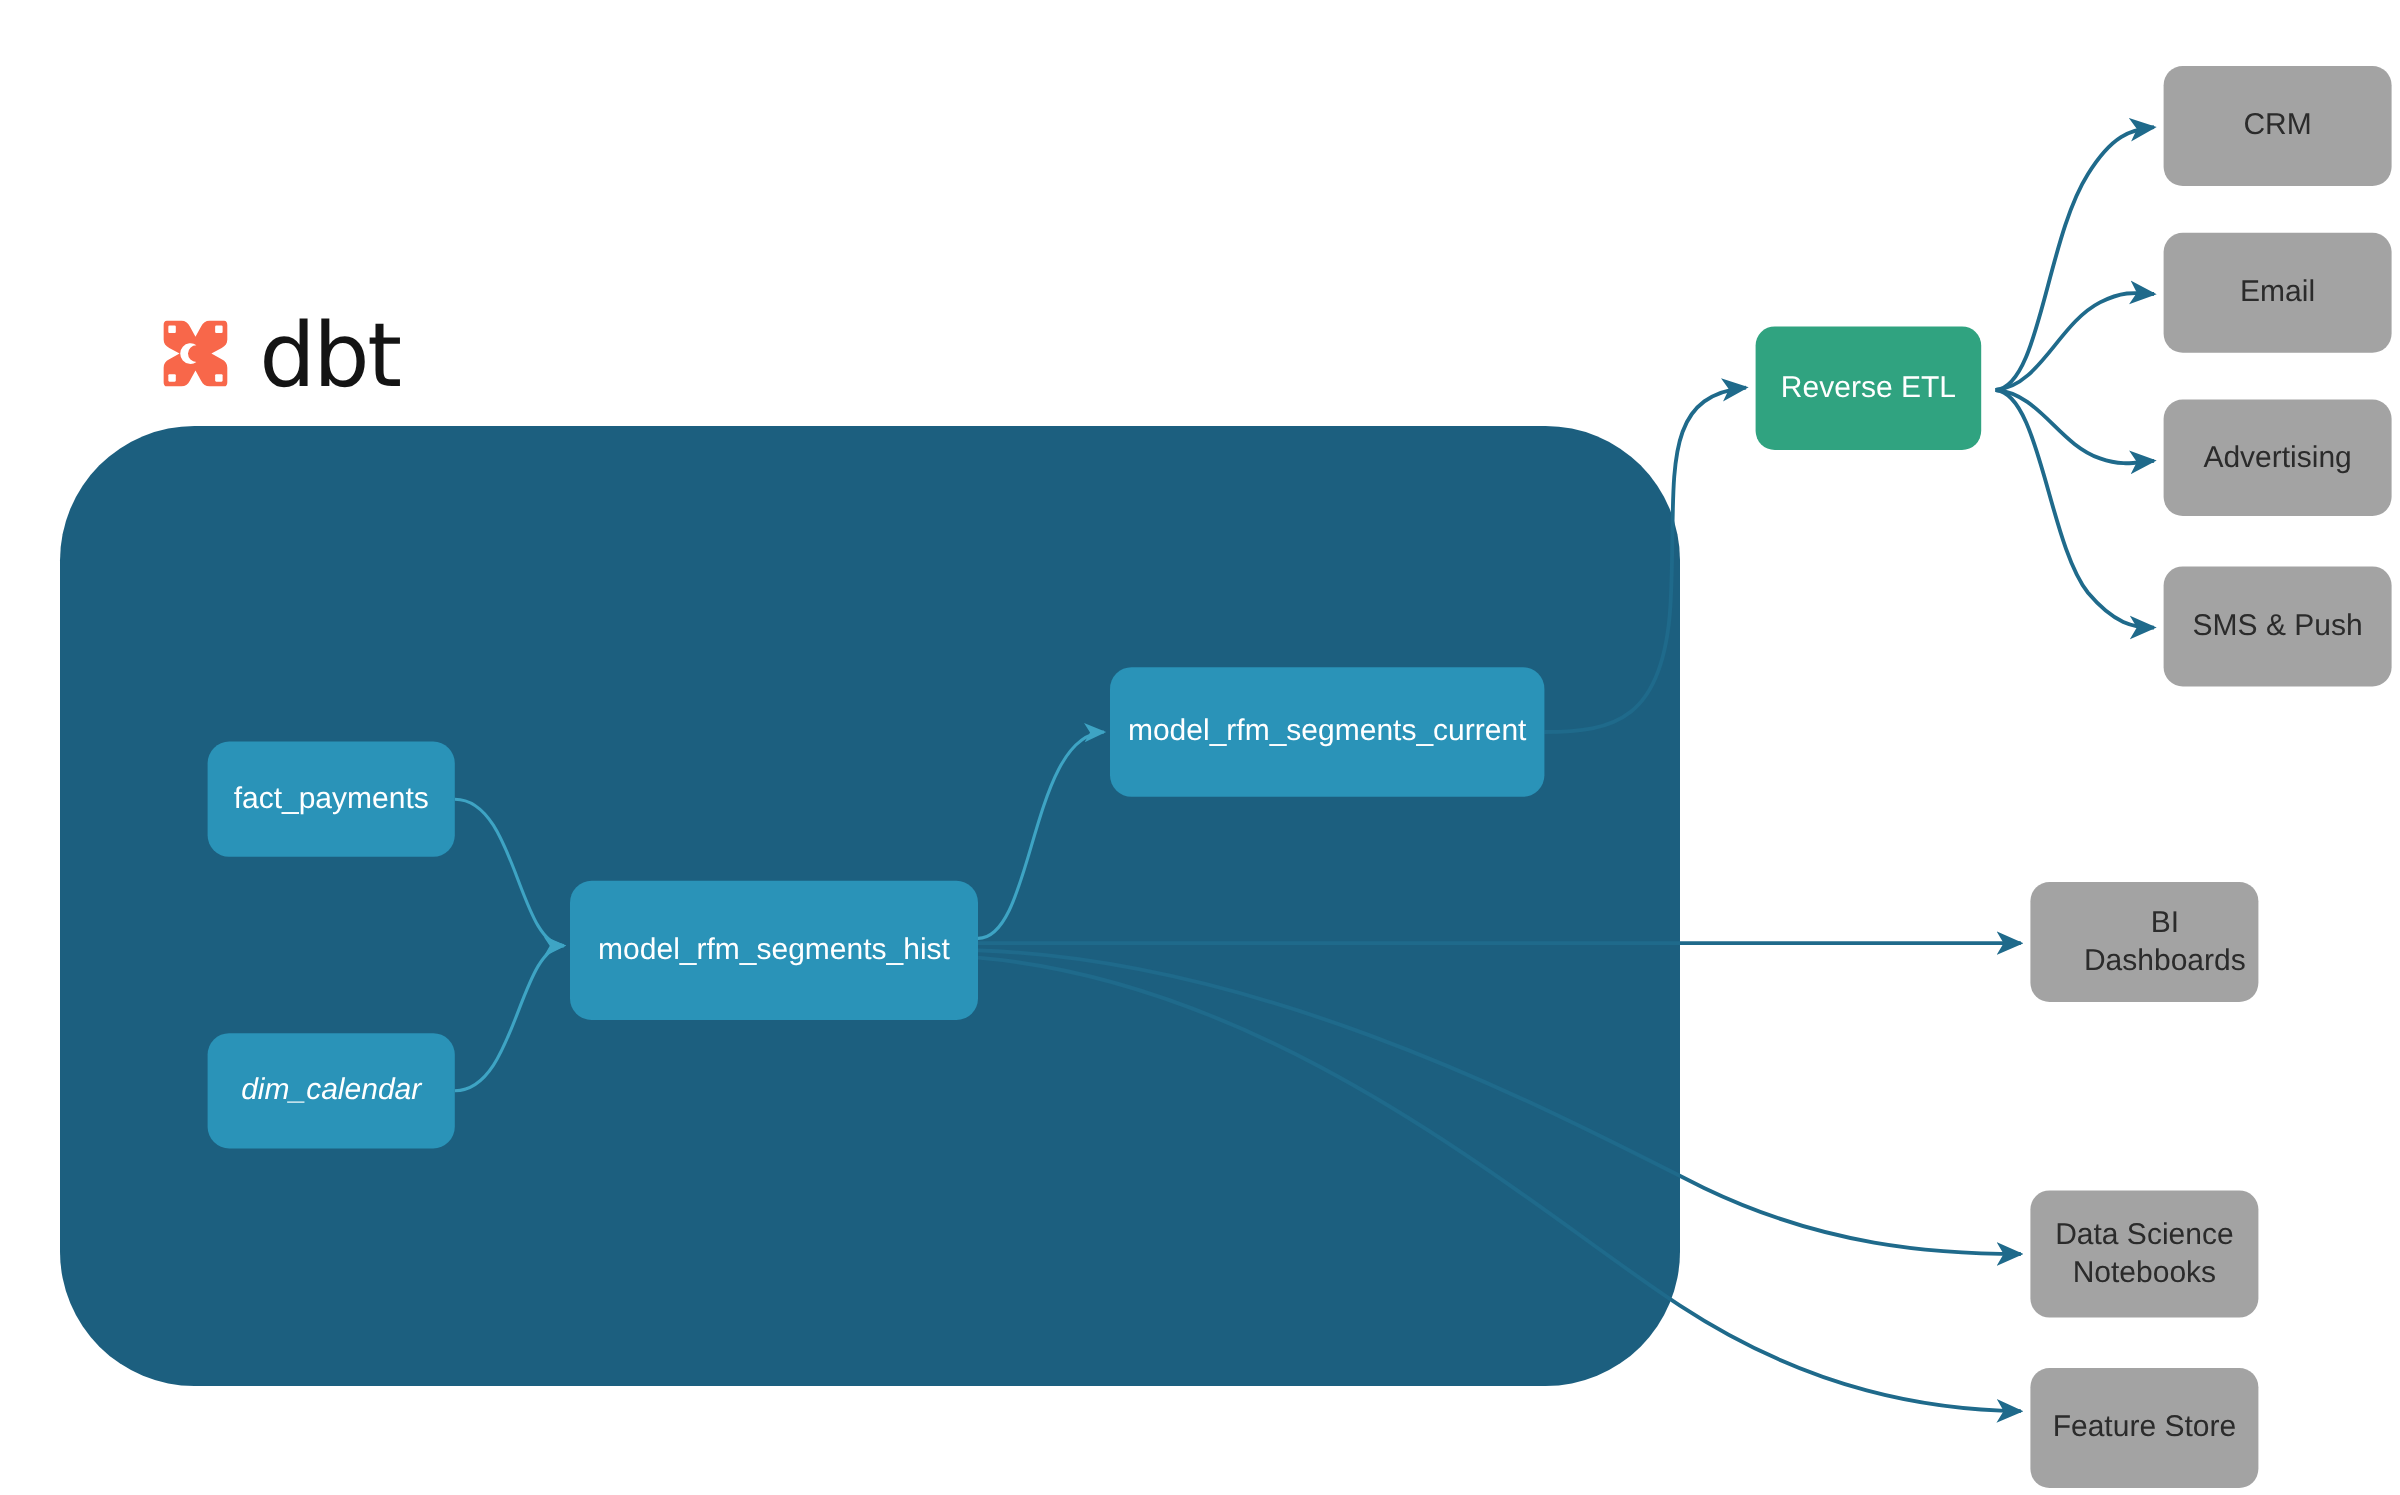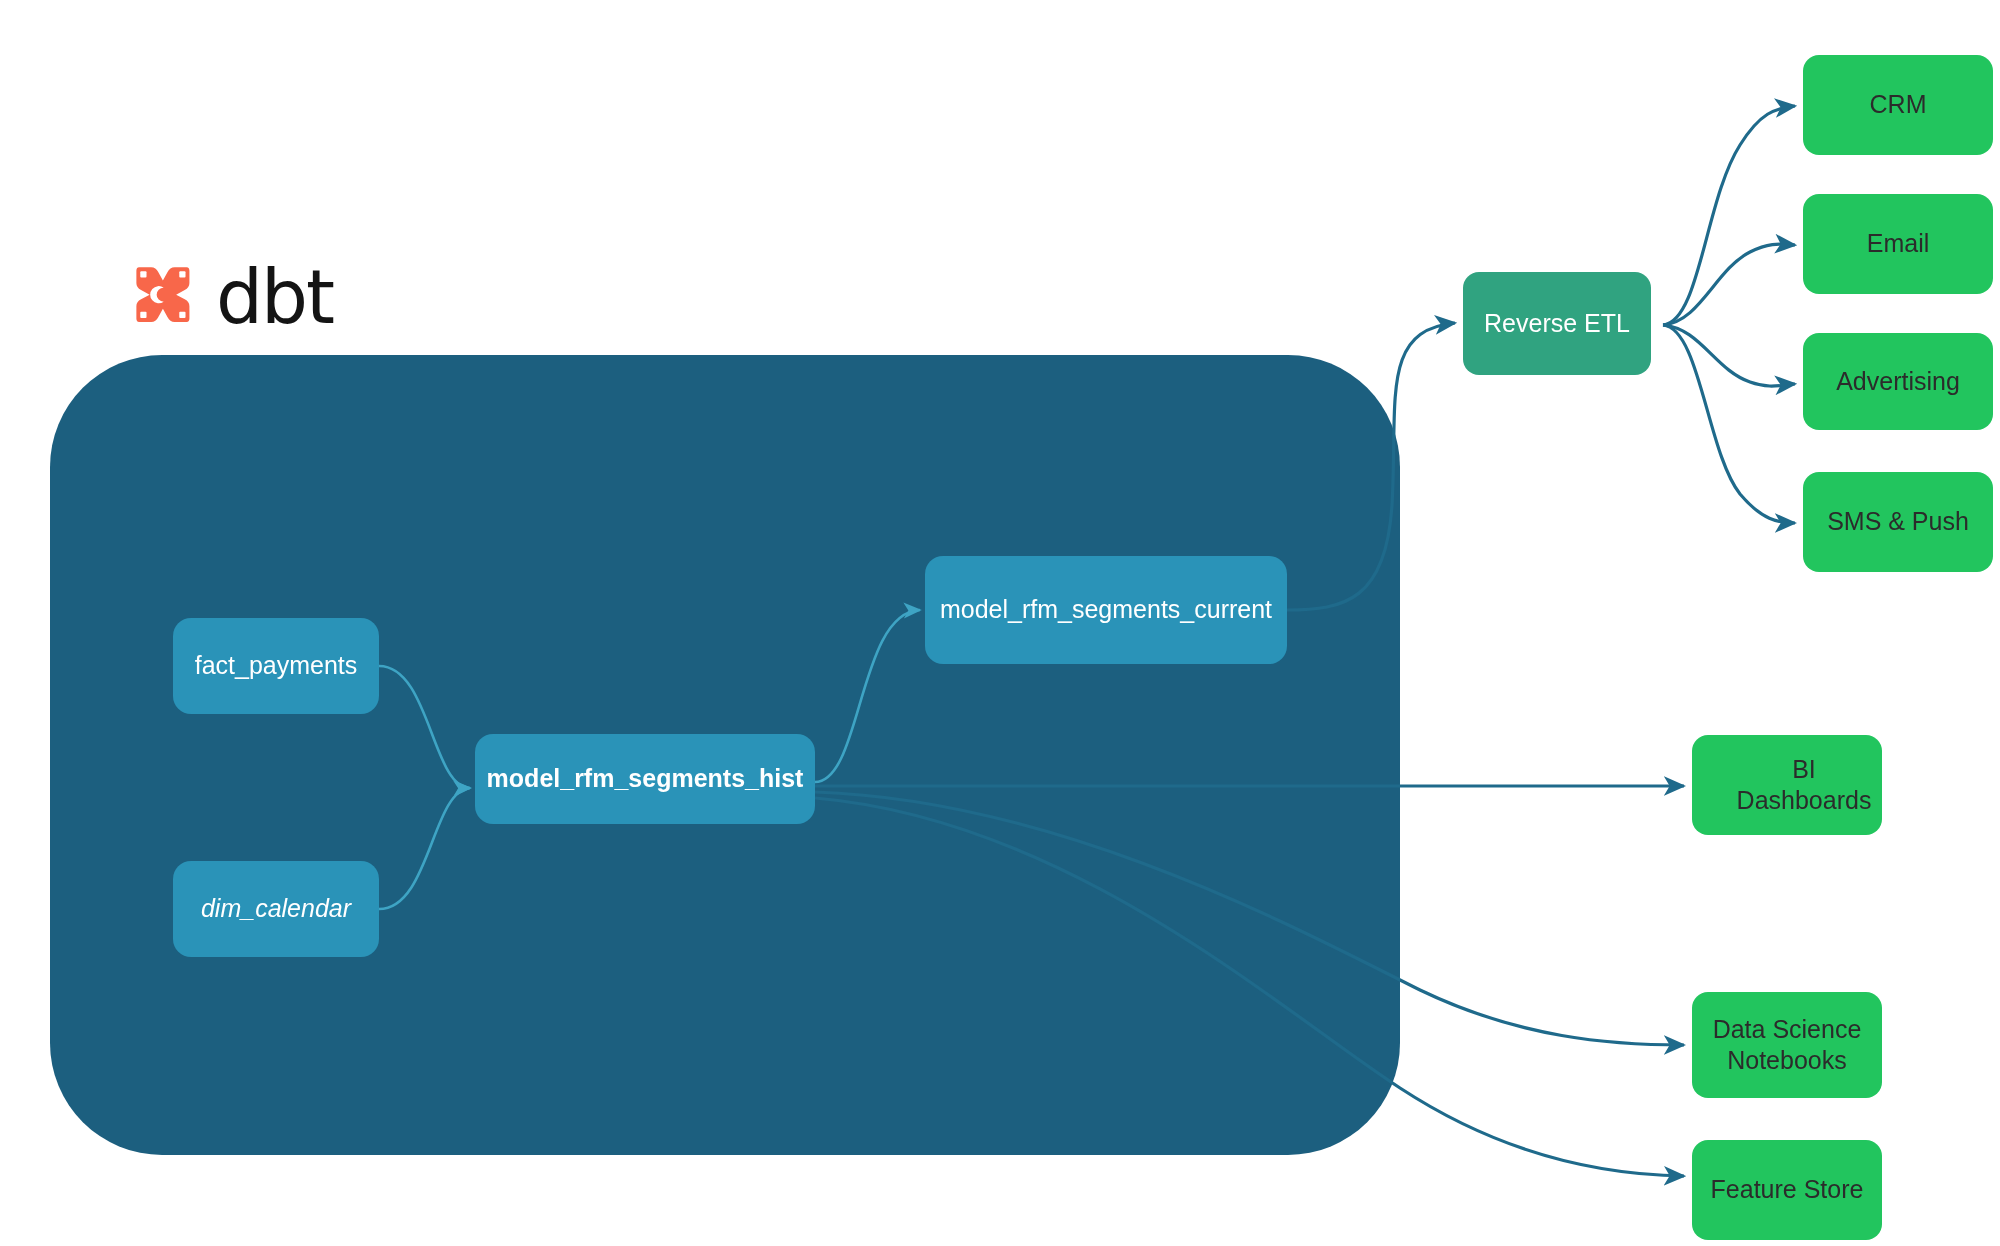--- a/index.html
+++ b/index.html
@@ -71,29 +71,29 @@
     font-size: 25px;
     padding: 0 30px;
   }
   .node-green {
     background: #30a380;
     color: #ffffff;
     border-radius: 16px;
     font-size: 25px;
   }
   .node-gray {
-    background: #22c55e;
+    background: #a3a3a3;
     color: #2b2b2b;
     border-radius: 16px;
     font-size: 25px;
   }
 
   #node-fact-payments       { left: 173px;  top: 618px;  width: 206px; height: 96px; }
   #node-dim-calendar        { left: 173px;  top: 861px;  width: 206px; height: 96px; font-style: italic; }
-  #node-rfm-hist            { left: 475px;  top: 734px;  width: 340px; height: 90px; font-weight: bold; }
+  #node-rfm-hist            { left: 475px;  top: 734px;  width: 340px; height: 116px; }
   #node-rfm-current         { left: 925px;  top: 556px;  width: 362px; height: 108px; }
 
   #node-reverse-etl         { left: 1463px; top: 272px;  width: 188px; height: 103px; }
 
   #node-crm                 { left: 1803px; top: 55px;   width: 190px; height: 100px; }
   #node-email               { left: 1803px; top: 194px;  width: 190px; height: 100px; }
   #node-advertising         { left: 1803px; top: 333px;  width: 190px; height: 97px; }
   #node-sms-push            { left: 1803px; top: 472px;  width: 190px; height: 100px; }
 
   #node-bi-dashboards       { left: 1692px; top: 735px;  width: 190px; height: 100px; padding-left: 34px; }

